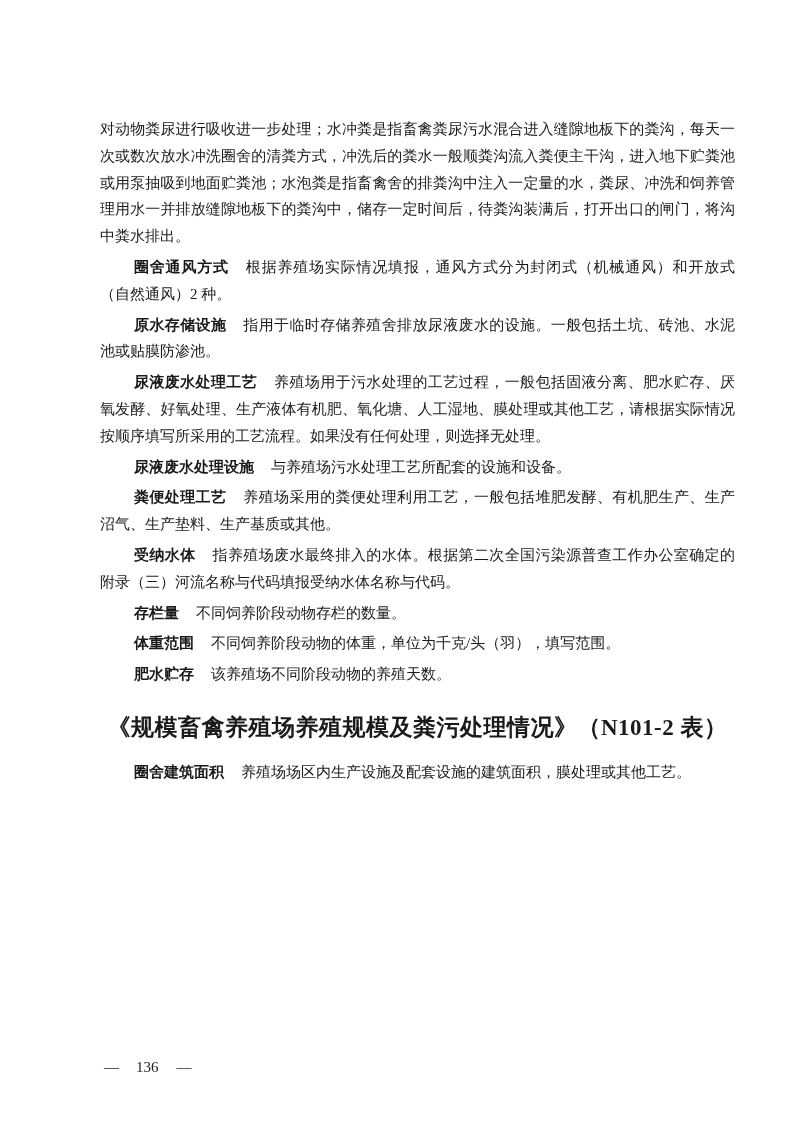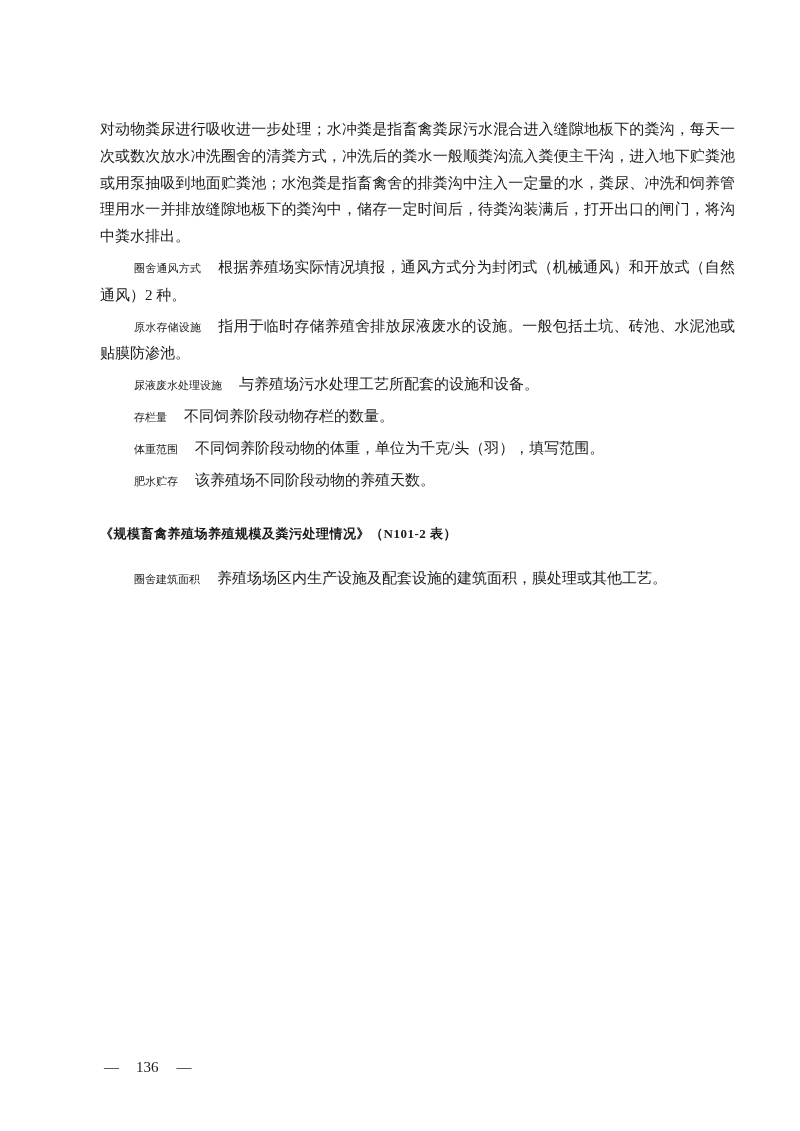--- a/index.html
+++ b/index.html
@@ -23,29 +23,29 @@
     text-align: justify;
     text-justify: inter-ideograph;
   }
   p.intro {
     text-indent: 0;
   }
   p.entry {
     text-indent: 2em;
   }
   .term {
-    font-weight: normal;
+    font-weight: bold;
     margin-right: 13px;
     font-family: "Liberation Sans", "DejaVu Sans", sans-serif;
-    font-size: 11px;
+    font-size: 15px;
   }
   .section-heading {
-    text-align: left;
+    text-align: center;
     font-weight: bold;
-    font-size: 13px;
+    font-size: 23px;
     line-height: 30px;
     margin-top: 25px;
     margin-bottom: 16px;
     text-indent: 0;
     font-family: "Liberation Serif", "DejaVu Serif", serif;
     letter-spacing: 0.5px;
   }
   .footer {
     position: absolute;
     left: 84px;
@@ -72,26 +72,29 @@
 <div class="page">
 
   <div class="content">
 
     <p class="intro">对动物粪尿进行吸收进一步处理；水冲粪是指畜禽粪尿污水混合进入缝隙地板下的粪沟，每天一次或数次放水冲洗圈舍的清粪方式，冲洗后的粪水一般顺粪沟流入粪便主干沟，进入地下贮粪池或用泵抽吸到地面贮粪池；水泡粪是指畜禽舍的排粪沟中注入一定量的水，粪尿、冲洗和饲养管理用水一并排放缝隙地板下的粪沟中，储存一定时间后，待粪沟装满后，打开出口的闸门，将沟中粪水排出。</p>
 
     <p class="entry"><span class="term">圈舍通风方式</span><span>根据养殖场实际情况填报，通风方式分为封闭式（机械通风）和开放式（自然通风）2 种。</span></p>
 
     <p class="entry"><span class="term">原水存储设施</span><span>指用于临时存储养殖舍排放尿液废水的设施。一般包括土坑、砖池、水泥池或贴膜防渗池。</span></p>
 
+    <p class="entry"><span class="term">尿液废水处理工艺</span><span>养殖场用于污水处理的工艺过程，一般包括固液分离、肥水贮存、厌氧发酵、好氧处理、生产液体有机肥、氧化塘、人工湿地、膜处理或其他工艺，请根据实际情况按顺序填写所采用的工艺流程。如果没有任何处理，则选择无处理。</span></p>
 
     <p class="entry"><span class="term">尿液废水处理设施</span><span>与养殖场污水处理工艺所配套的设施和设备。</span></p>
 
 
+    <p class="entry"><span class="term">粪便处理工艺</span><span>养殖场采用的粪便处理利用工艺，一般包括堆肥发酵、有机肥生产、生产沼气、生产垫料、生产基质或其他。</span></p>
 
 
+    <p class="entry"><span class="term">受纳水体</span><span>指养殖场废水最终排入的水体。根据第二次全国污染源普查工作办公室确定的附录（三）河流名称与代码填报受纳水体名称与代码。</span></p>
 
 
     <p class="entry"><span class="term">存栏量</span><span>不同饲养阶段动物存栏的数量。</span></p>
 
     <p class="entry"><span class="term">体重范围</span><span>不同饲养阶段动物的体重，单位为千克/头（羽），填写范围。</span></p>
 
 
     <p class="entry"><span class="term">肥水贮存</span><span>该养殖场不同阶段动物的养殖天数。</span></p>
 
     <p class="section-heading">《规模畜禽养殖场养殖规模及粪污处理情况》（N101-2 表）</p>

